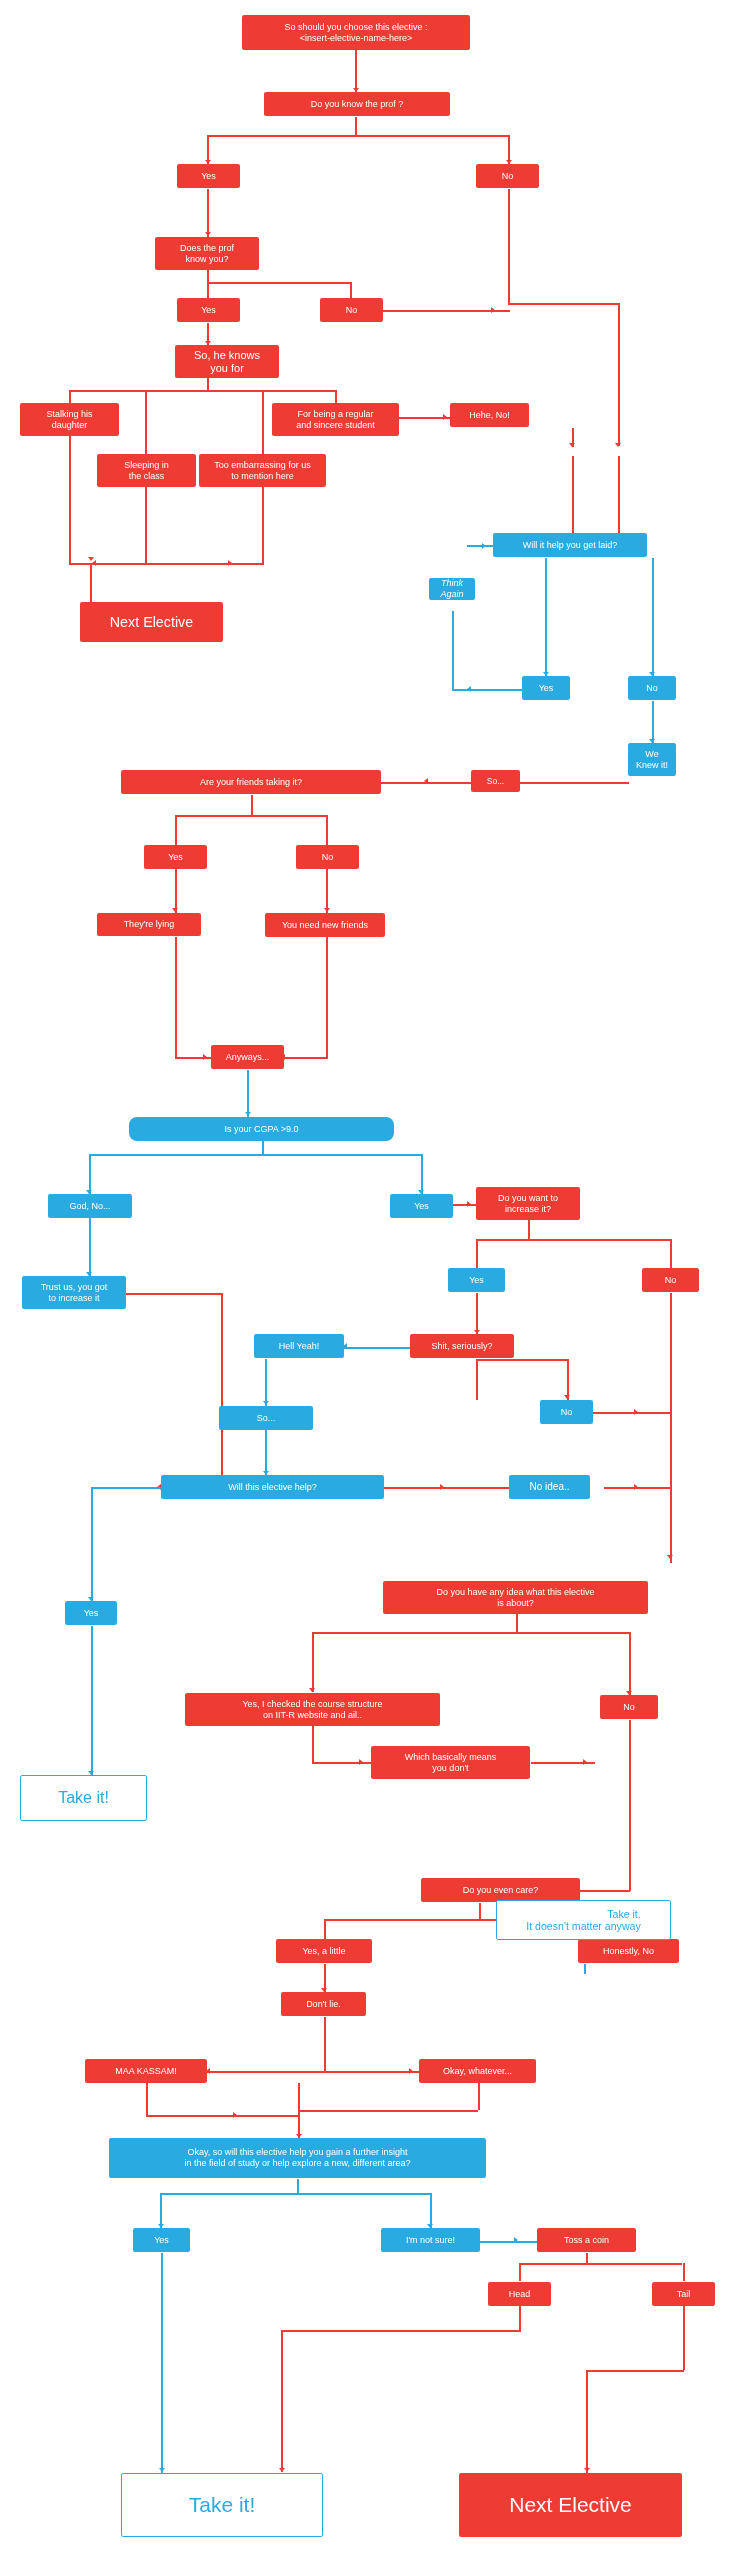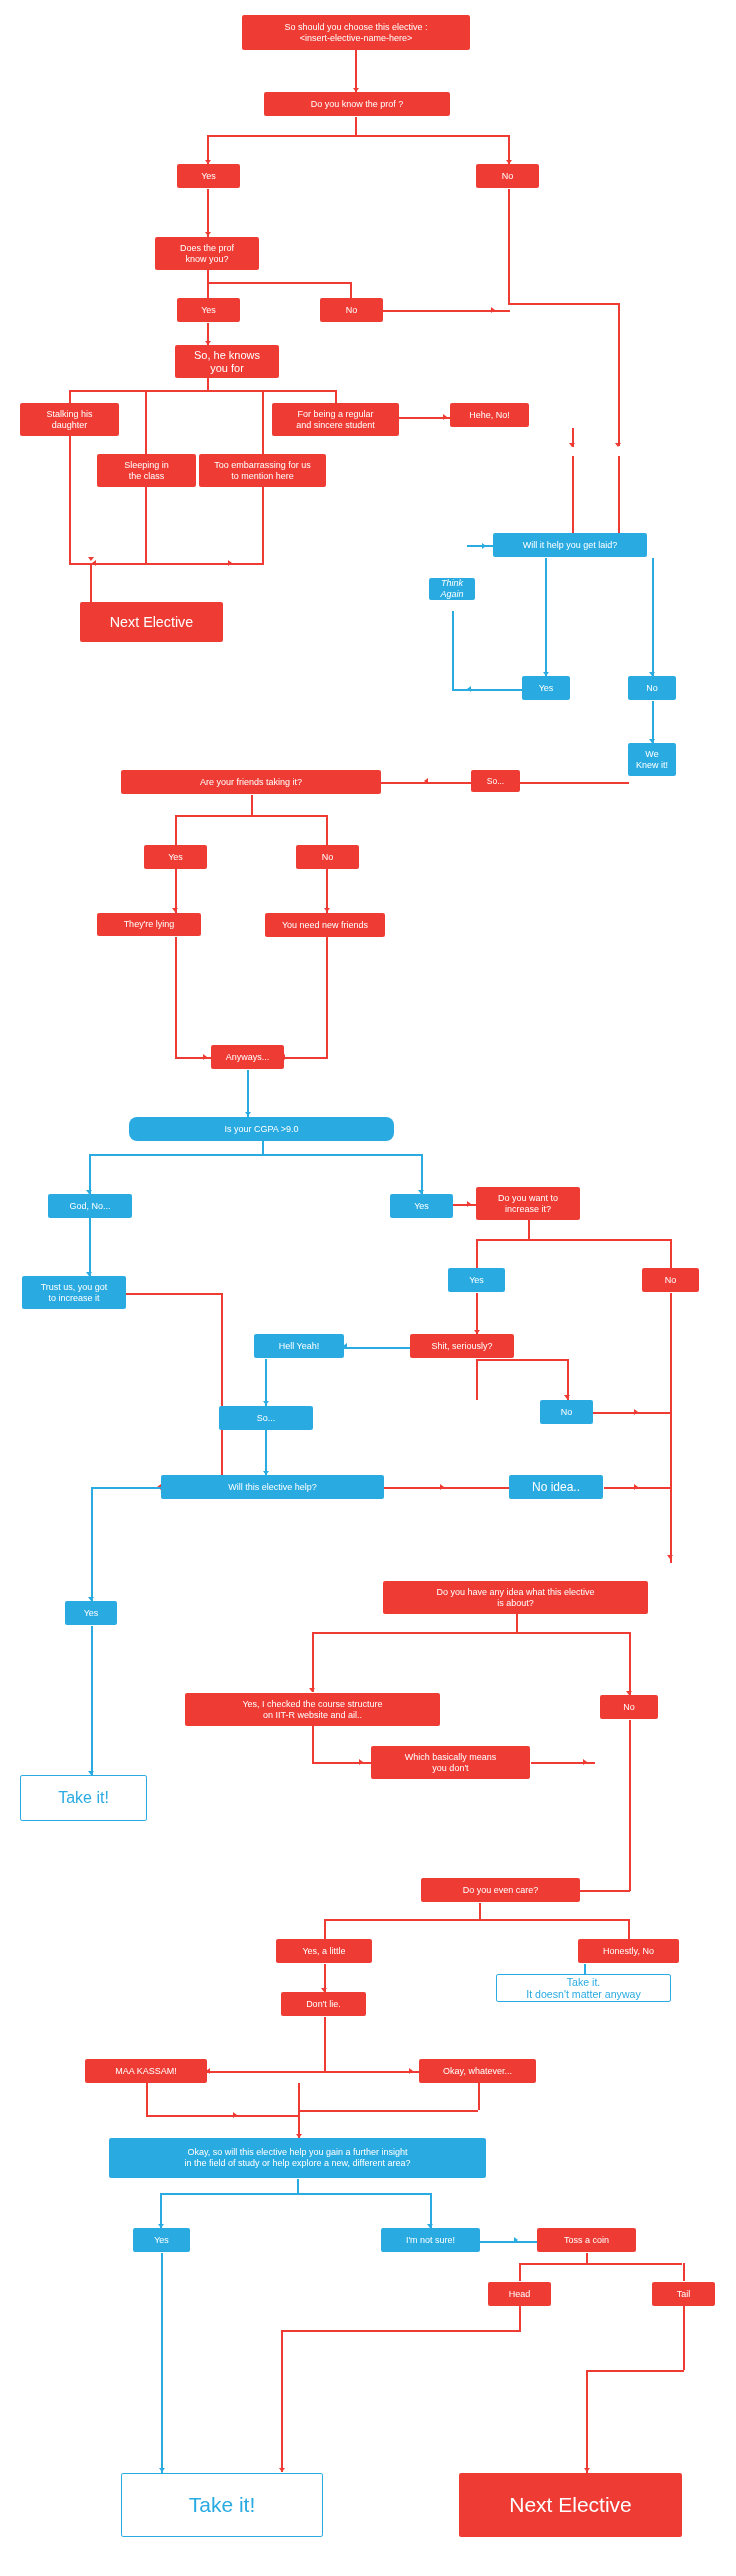--- a/index.html
+++ b/index.html
@@ -289,35 +289,35 @@
 increase it?</div>
   <div class="node blue" style="left:448px;top:1268px;width:57px;height:24.4px;font-size:9px;white-space:pre-line;">Yes</div>
   <div class="node red" style="left:642px;top:1268px;width:57px;height:24.4px;font-size:9px;white-space:pre-line;">No</div>
   <div class="node blue" style="left:22px;top:1276px;width:104px;height:33px;font-size:9px;white-space:pre-line;">Trust us, you got
 to increase it</div>
   <div class="node red" style="left:410px;top:1334px;width:104px;height:24.4px;font-size:9px;white-space:pre-line;">Shit, seriously?</div>
   <div class="node blue" style="left:254px;top:1334px;width:90px;height:24.4px;font-size:9px;white-space:pre-line;">Hell Yeah!</div>
   <div class="node blue" style="left:219px;top:1406px;width:94px;height:24.4px;font-size:9px;white-space:pre-line;">So...</div>
   <div class="node blue" style="left:540px;top:1400px;width:53px;height:24.4px;font-size:9px;white-space:pre-line;">No</div>
   <div class="node blue" style="left:161px;top:1475px;width:223px;height:24.4px;font-size:9px;white-space:pre-line;">Will this elective help?</div>
-  <div class="node blue" style="left:509px;top:1475px;width:94px;height:24.4px;font-size:12px;white-space:pre-line;text-align:right;">No idea..</div>
+  <div class="node blue" style="left:509px;top:1475px;width:81px;height:24.4px;font-size:10px;white-space:pre-line;text-align:right;">No idea..</div>
   <div class="node red" style="left:383px;top:1581px;width:265px;height:33px;font-size:9px;white-space:pre-line;">Do you have any idea what this elective
 is about?</div>
   <div class="node blue" style="left:65px;top:1601px;width:52px;height:24.4px;font-size:9px;white-space:pre-line;">Yes</div>
   <div class="node red" style="left:185px;top:1693px;width:255px;height:33px;font-size:9px;white-space:pre-line;">Yes, I checked the course structure
 on IIT-R website and ail..</div>
   <div class="node red" style="left:600px;top:1695px;width:58px;height:24.4px;font-size:9px;white-space:pre-line;">No</div>
   <div class="node red" style="left:371px;top:1746px;width:159px;height:33px;font-size:9px;white-space:pre-line;">Which basically means
 you don't</div>
   <div class="node outline" style="left:20px;top:1775px;width:127px;height:46px;font-size:16px;white-space:pre-line;">Take it!</div>
   <div class="node red" style="left:421px;top:1878px;width:159px;height:24.4px;font-size:9px;white-space:pre-line;">Do you even care?</div>
   <div class="node red" style="left:276px;top:1939px;width:96px;height:24.4px;font-size:9px;white-space:pre-line;">Yes, a little</div>
   <div class="node red" style="left:578px;top:1939px;width:101px;height:24.4px;font-size:9px;white-space:pre-line;">Honestly, No</div>
   <div class="node red" style="left:281px;top:1992px;width:85px;height:24.4px;font-size:9px;white-space:pre-line;">Don't lie.</div>
-  <div class="node outline" style="left:496px;top:1974px;width:175px;height:28px;font-size:10.6px;white-space:pre-line;">Take it.
+  <div class="node outline" style="left:496px;top:1900px;width:175px;height:40px;font-size:10.6px;white-space:pre-line;text-align:right;">Take it.
 It doesn't matter anyway</div>
   <div class="node red" style="left:85px;top:2059px;width:122px;height:24.4px;font-size:9px;white-space:pre-line;">MAA KASSAM!</div>
   <div class="node red" style="left:419px;top:2059px;width:117px;height:24.4px;font-size:9px;white-space:pre-line;">Okay, whatever...</div>
   <div class="node blue" style="left:109px;top:2138px;width:377px;height:40px;font-size:9px;white-space:pre-line;">Okay, so will this elective help you gain a further insight
 in the field of study or help explore a new,  different area?</div>
   <div class="node blue" style="left:133px;top:2228px;width:57px;height:24.4px;font-size:9px;white-space:pre-line;">Yes</div>
   <div class="node blue" style="left:381px;top:2228px;width:99px;height:24.4px;font-size:9px;white-space:pre-line;">I'm not sure!</div>
   <div class="node red" style="left:537px;top:2228px;width:99px;height:24.4px;font-size:9px;white-space:pre-line;">Toss a coin</div>
   <div class="node red" style="left:488px;top:2282px;width:63px;height:24.4px;font-size:9px;white-space:pre-line;">Head</div>
   <div class="node red" style="left:652px;top:2282px;width:63px;height:24.4px;font-size:9px;white-space:pre-line;">Tail</div>

